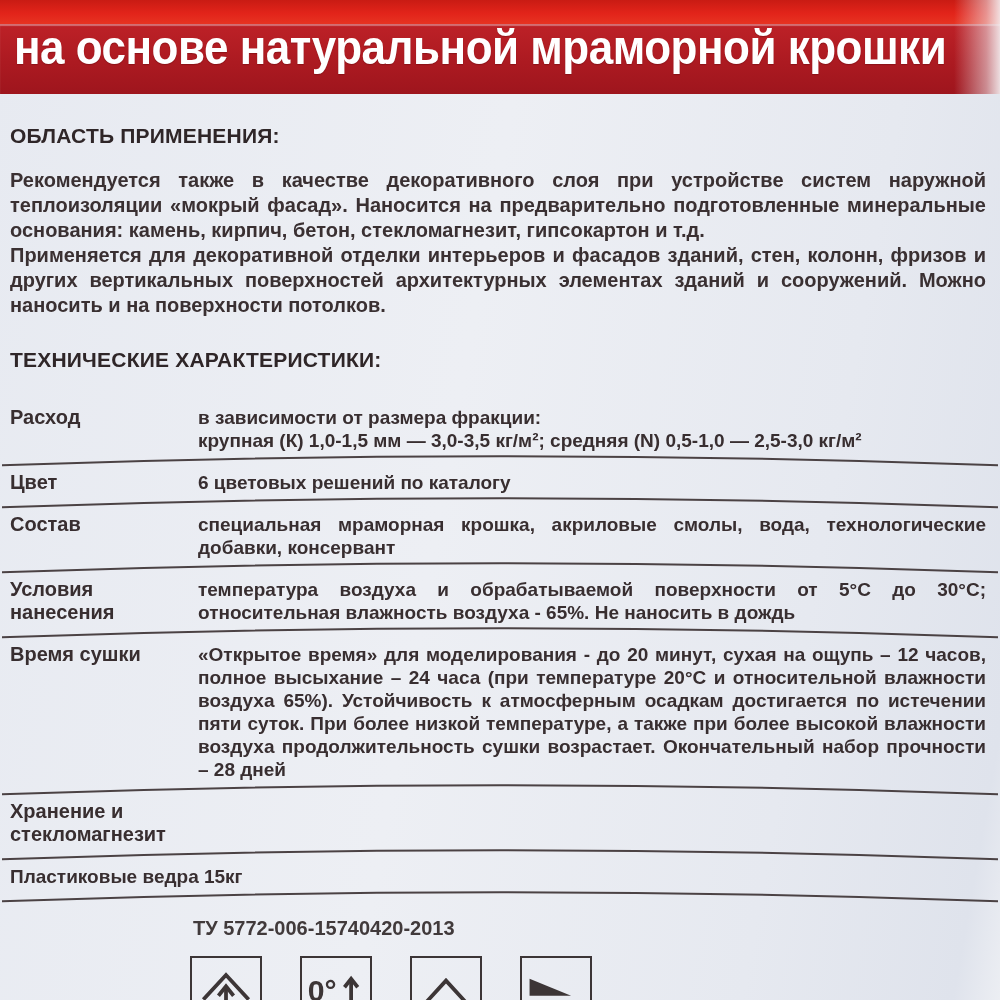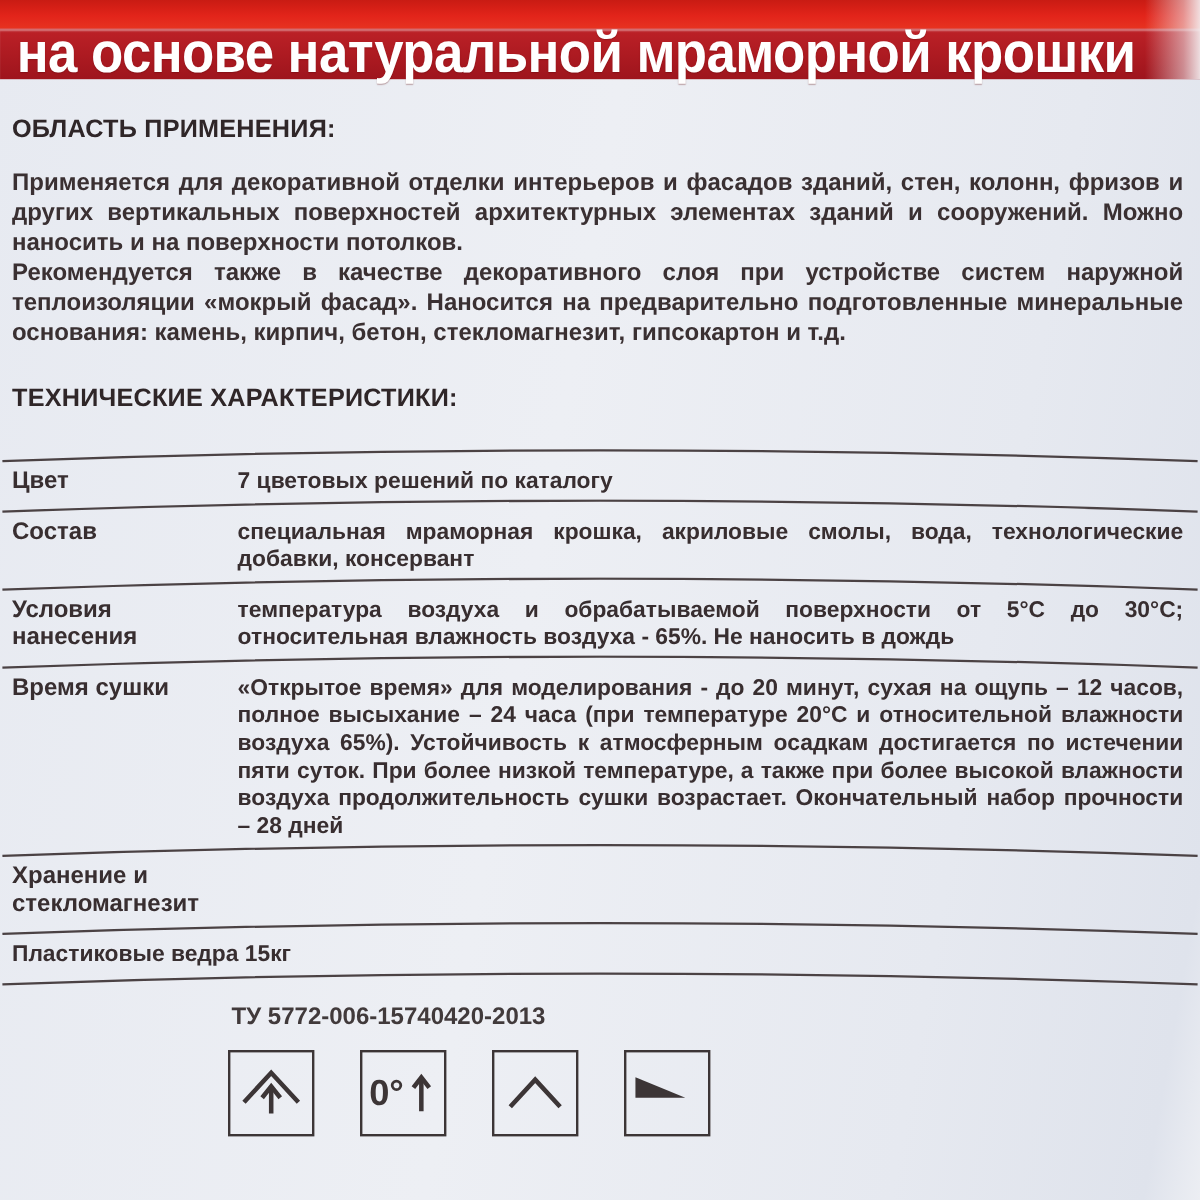--- a/index.html
+++ b/index.html
@@ -6,21 +6,21 @@
   body{
     width:1000px;height:1000px;overflow:hidden;position:relative;
     font-family:"Liberation Sans",sans-serif;font-weight:bold;
     color:#382e30;
     background:linear-gradient(100deg,#e7eaf1 0%,#edeff4 45%,#e6e9f0 78%,#dfe3ec 96%,#eceef3 100%);
   }
   
   .banner{position:relative;}
   .banner-strip{height:24px;background:linear-gradient(180deg,#c91b13 0%,#e2241a 55%,#e73321 100%);}
   .banner-main{
-    height:42px;display:flex;align-items:center;padding-left:14px;
+    height:70px;display:flex;padding-left:14px;
     background:linear-gradient(180deg,#bd2127 0%,#ac1a21 55%,#9e151d 100%);
     box-shadow:inset 0 2px 1px rgba(255,255,255,.35);
   }
   .banner-title{
     color:#fff;font-size:44px;font-weight:bold;letter-spacing:-.5px;
     transform:scaleY(1.08);transform-origin:left center;
     text-shadow:0 1px 1px rgba(90,8,10,.4);
     white-space:nowrap;
   }
   .banner-edge{
@@ -56,35 +56,40 @@
   <div class="banner-main">
     <span class="banner-title">на основе натуральной мраморной крошки</span>
   </div>
   <div class="banner-edge"></div>
 </div>
 
 <div class="content">
 
   <div class="section-heading">ОБЛАСТЬ ПРИМЕНЕНИЯ:</div>
   <div class="app-text">
+    <p>Рекомендуется также в качестве декоративного слоя при устройстве систем наружной теплоизоляции «мокрый фасад». Наносится на предварительно подготовленные минеральные основания: камень, кирпич, бетон, стекломагнезит, гипсокартон и т.д.</p>
     <p>Применяется для декоративной отделки интерьеров и фасадов зданий, стен, колонн, фризов и других вертикальных поверхностей архитектурных элементах зданий и сооружений. Можно наносить и на поверхности потолков.</p>
-    <p>Рекомендуется также в качестве декоративного слоя при устройстве систем наружной теплоизоляции «мокрый фасад». Наносится на предварительно подготовленные минеральные основания: камень, кирпич, бетон, стекломагнезит, гипсокартон и т.д.</p>
   </div>
 
   <div class="section-heading">ТЕХНИЧЕСКИЕ ХАРАКТЕРИСТИКИ:</div>
 
   <div class="spec-table">
 
+    <div class="spec-row">
+      <div class="spec-label">Расход</div>
+      <div class="spec-value">в зависимости от размера фракции:
+крупная (К) 1,0-1,5 мм — 3,0-3,5 кг/м²; средняя (N) 0,5-1,0 — 2,5-3,0 кг/м²</div>
+    </div>
     <svg class="divider" viewBox="0 0 1000 14" preserveAspectRatio="none">
         <path d="M2,12 Q500,-9 998,12" stroke="#4b4244" stroke-width="2.2" fill="none"></path>
       </svg>
 
     <div class="spec-row">
       <div class="spec-label">Цвет</div>
-      <div class="spec-value">7 цветовых решений по каталогу</div>
+      <div class="spec-value">6 цветовых решений по каталогу</div>
     </div>
     <svg class="divider" viewBox="0 0 1000 14" preserveAspectRatio="none">
         <path d="M2,12 Q500,-9 998,12" stroke="#4b4244" stroke-width="2.2" fill="none"></path>
       </svg>
 
     <div class="spec-row">
       <div class="spec-label">Состав</div>
       <div class="spec-value">специальная мраморная крошка, акриловые смолы, вода, технологические добавки, консервант</div>
     </div>
     <svg class="divider" viewBox="0 0 1000 14" preserveAspectRatio="none">

